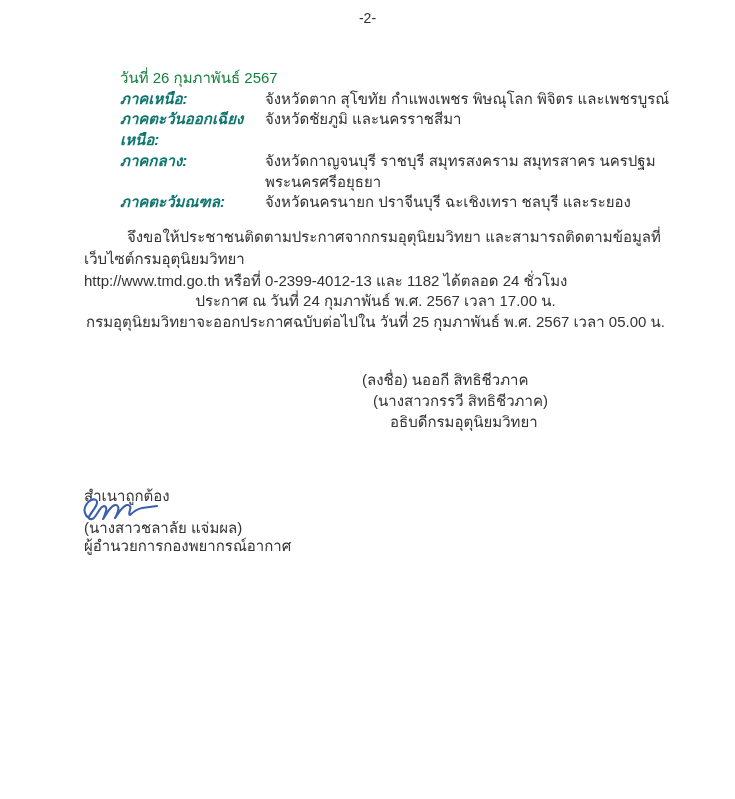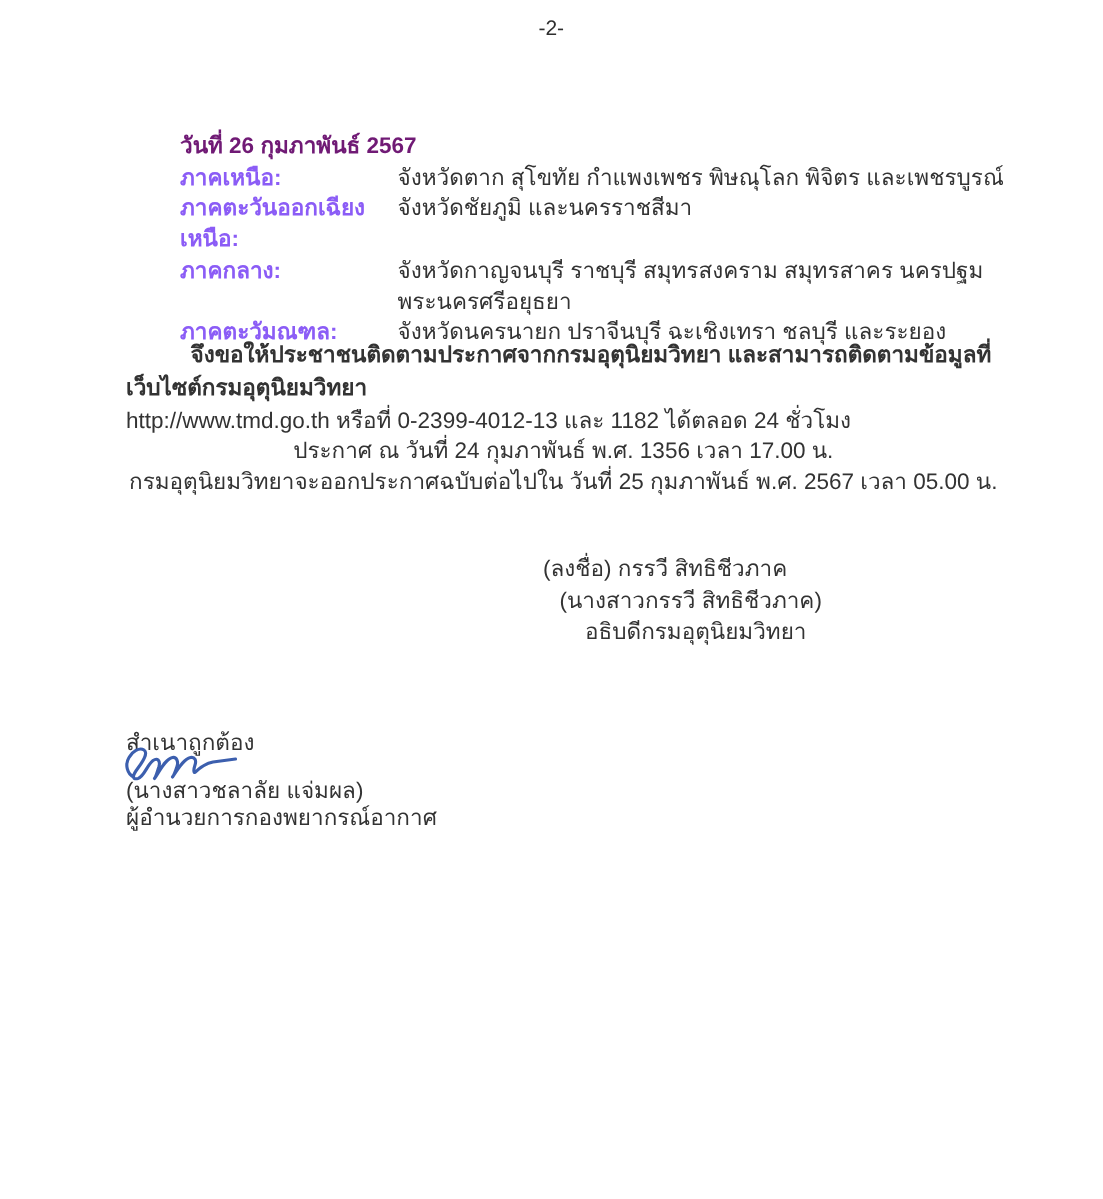--- a/index.html
+++ b/index.html
@@ -27,46 +27,45 @@
     color: #2e2e2e;
   }
   .main-block {
     position: absolute;
     left: 120px;
     top: 68px;
     width: 600px;
     line-height: 20.7px;
   }
   .date-line {
-    font-weight: bold;
-    color: #701a75;
-    margin-top: 20px;
+    font-weight: normal;
+    color: #15803d;
   }
   .region-row {
     display: flex;
     align-items: flex-start;
   }
   .region-label {
     flex: 0 0 145px;
     font-weight: bold;
-    color: #8b5cf6;
+    color: #0f766e;
+    font-style: italic;
   }
   .region-value {
     flex: 1 1 auto;
   }
   .advisory {
     position: absolute;
     left: 84px;
     top: 226px;
     width: 582px;
     line-height: 22px;
   }
   .advisory .indent {
     text-indent: 43px;
-    font-weight: bold;
   }
   .issued-block {
     position: absolute;
     left: 16px;
     top: 290px;
     width: 719px;
     text-align: center;
     line-height: 21px;
   }
   .sign-line {
@@ -127,25 +126,25 @@
       <div class="region-value">จังหวัดนครนายก ปราจีนบุรี ฉะเชิงเทรา ชลบุรี และระยอง</div>
     </div>
   </div>
 
   <div class="advisory">
     <div class="indent">จึงขอให้ประชาชนติดตามประกาศจากกรมอุตุนิยมวิทยา และสามารถติดตามข้อมูลที่เว็บไซต์กรมอุตุนิยมวิทยา</div>
     <div>http://www.tmd.go.th หรือที่ 0-2399-4012-13 และ 1182 ได้ตลอด 24 ชั่วโมง</div>
   </div>
 
   <div class="issued-block">
-    <div>ประกาศ ณ วันที่ 24 กุมภาพันธ์ พ.ศ. 1356 เวลา 17.00 น.</div>
+    <div>ประกาศ ณ วันที่ 24 กุมภาพันธ์ พ.ศ. 2567 เวลา 17.00 น.</div>
     <div>กรมอุตุนิยมวิทยาจะออกประกาศฉบับต่อไปใน วันที่ 25 กุมภาพันธ์ พ.ศ. 2567 เวลา 05.00 น.</div>
   </div>
 
-  <div class="sign-line sign-line-1">(ลงชื่อ)  กรรวี  สิทธิชีวภาค</div>
+  <div class="sign-line sign-line-1">(ลงชื่อ)  นออกี  สิทธิชีวภาค</div>
   <div class="sign-line sign-line-2">(นางสาวกรรวี  สิทธิชีวภาค)</div>
   <div class="sign-line sign-line-3">อธิบดีกรมอุตุนิยมวิทยา</div>
 
   <div class="copy-block">
     <div class="copy-line-1">สำเนาถูกต้อง</div>
     <svg class="copy-sig" viewBox="0 0 80 28" xmlns="http://www.w3.org/2000/svg">
       <path d="M10,22 C6,20 4,14 7,9 C9,5 14,2 17,4 C20,6 16,12 13,16 C10,20 8,24 13,23 C17,22 19,14 23,11 C26,9 28,11 27,15 C26,18 25,22 24,23 C27,19 31,10 36,9 C39,8.5 40,12 39,15 C38,18 37,21 36,22 C39,18 43,10 48,9 C51,8.5 52,11 51,14 C50,17 50,19 51,19 C54,16 58,13 63,12 L78,10" fill="none" stroke="#3c5fae" stroke-width="2.1" stroke-linecap="round" stroke-linejoin="round"></path>
     </svg>
     <div class="copy-line-2">(นางสาวชลาลัย แจ่มผล)</div>
     <div class="copy-line-3">ผู้อำนวยการกองพยากรณ์อากาศ</div>

